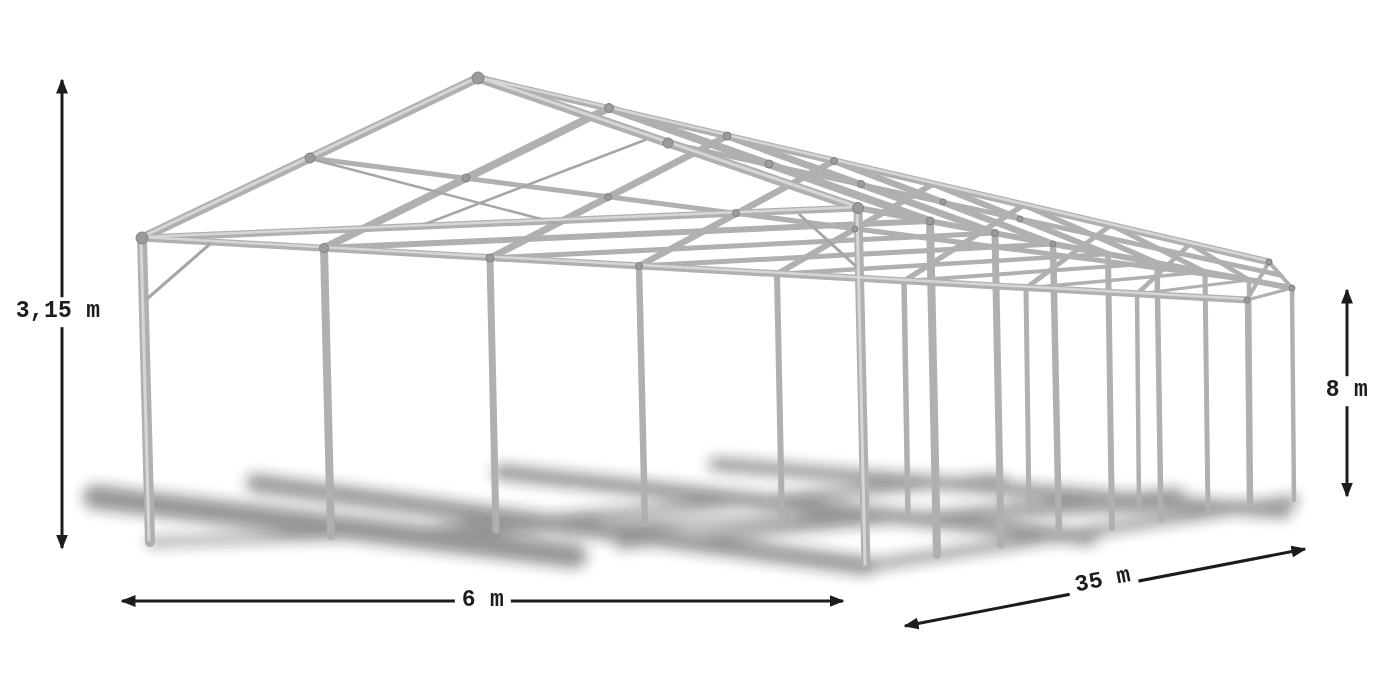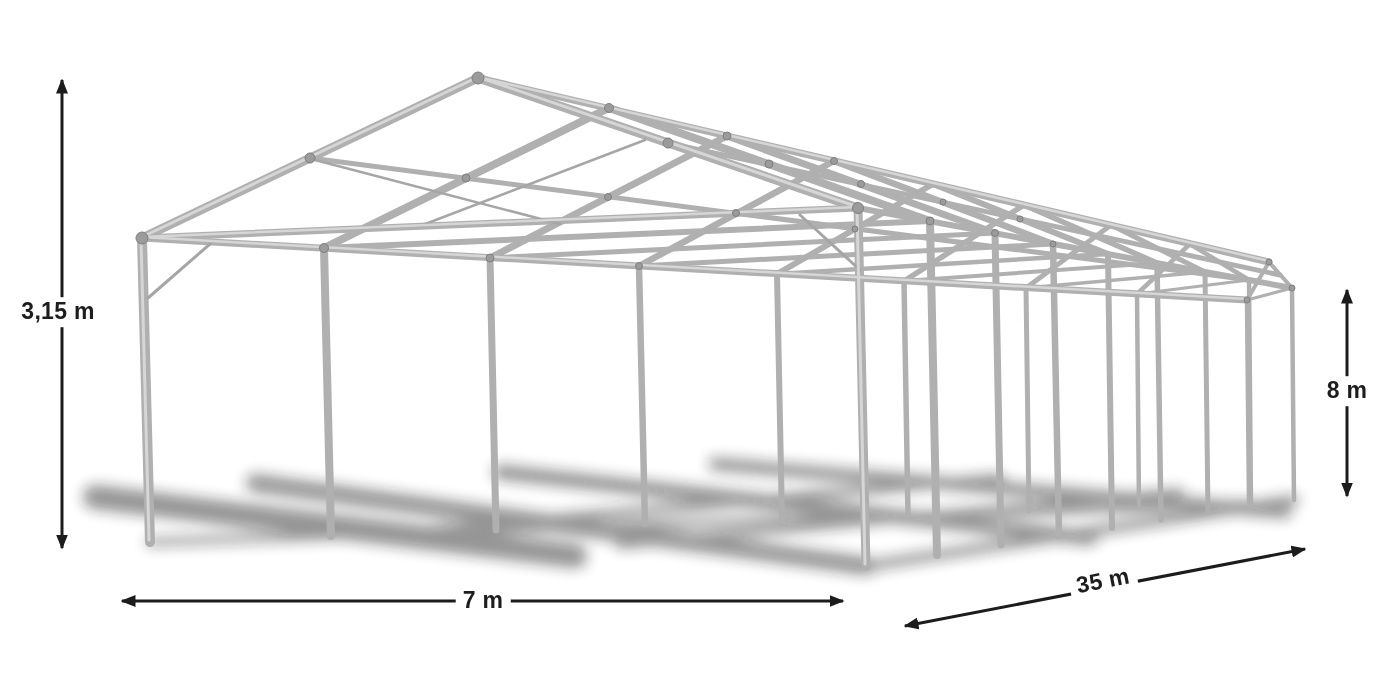--- a/index.html
+++ b/index.html
@@ -1,18 +1,18 @@
 <!DOCTYPE html>
 <html><head>
 <meta charset="utf-8">
 <style>
   html,body{margin:0;padding:0;background:#fff;}
   .stage{
     position:relative;width:1400px;height:700px;background:#ffffff;
-    font-family:Liberation Sans, sans-serif;overflow:hidden;
+    font-family:Liberation Mono, monospace;overflow:hidden;
   }
   .stage svg{position:absolute;left:0;top:0;}
   .tube{stroke:#b0b0b0;fill:none;stroke-linecap:round;}
   .tube-hl{stroke:#d6d6d6;fill:none;stroke-linecap:round;}
   .brace{stroke:#a6a6a6;fill:none;stroke-linecap:round;}
   .joint{fill:#9b9b9b;stroke:#7f7f7f;stroke-width:1;}
   .dim{stroke:#1c1c1c;stroke-width:3;fill:none;}
   .dim-label{
     position:absolute;transform:translate(-50%,-50%);
     background:#ffffff;color:#1d1d1d;font-weight:bold;font-size:23px;
@@ -167,19 +167,19 @@
     <g>
       <line class="dim" x1="905" y1="626" x2="1305" y2="549" marker-start="url(#ah)" marker-end="url(#ah)"></line>
     </g>
     <g>
       <line class="dim" x1="1347" y1="290" x2="1347" y2="496" marker-start="url(#ah)" marker-end="url(#ah)"></line>
     </g>
   </svg>
 
   <div class="dim-label" style="left:58px;top:312px;">3,15 m</div>
 
-  <div class="dim-label" style="left:483px;top:601px;">7 m</div>
+  <div class="dim-label" style="left:483px;top:601px;">6 m</div>
 
   <div class="dim-label rotated" style="left:1103px;top:581px;">35 m</div>
 
   <div class="dim-label" style="left:1347px;top:391px;">8 m</div>
 
 </div>
 
 </body></html>

